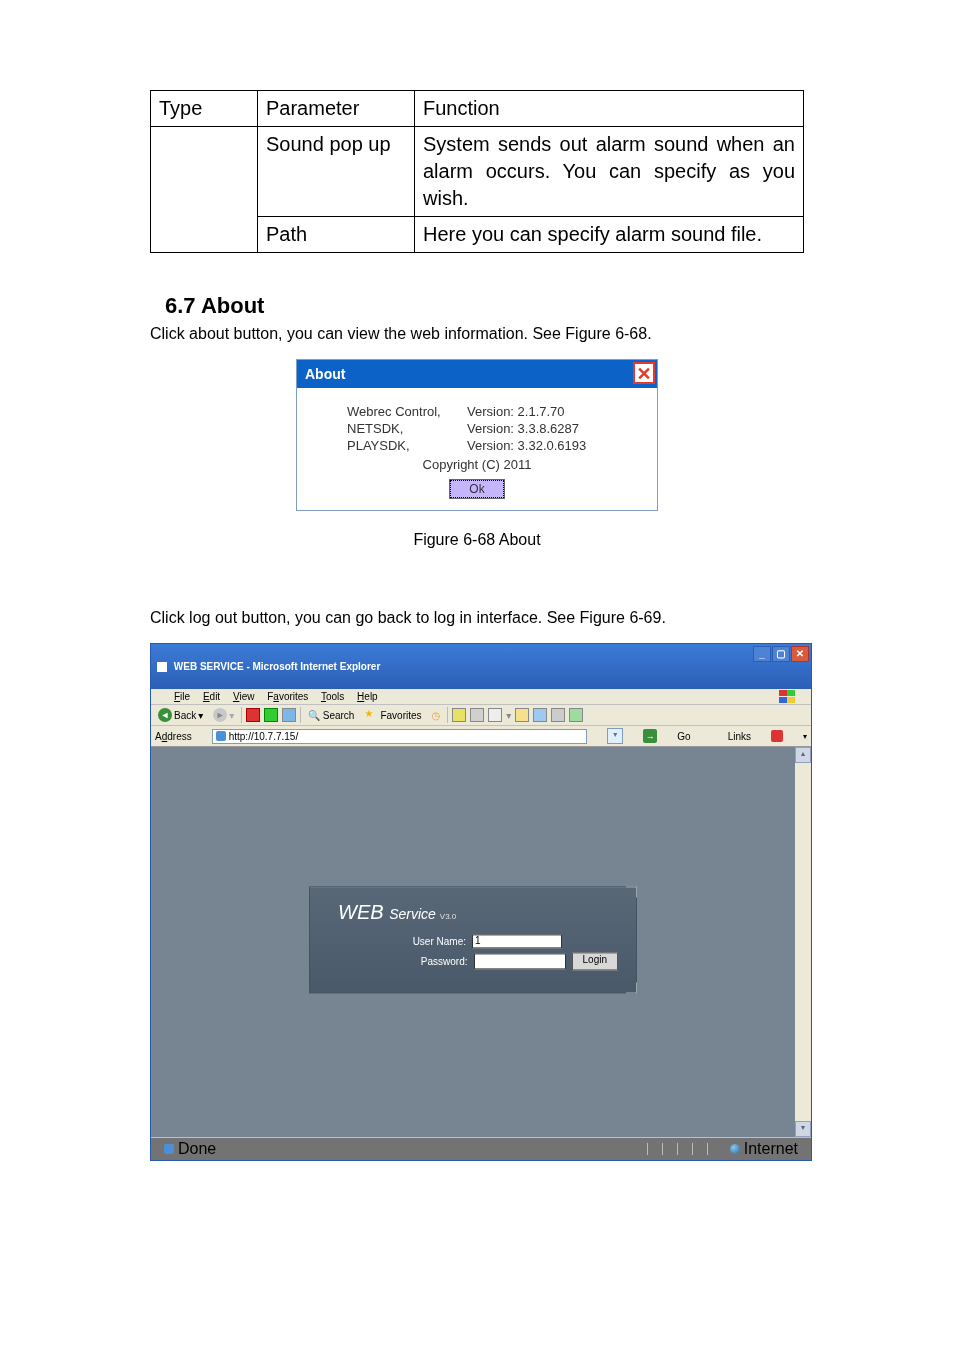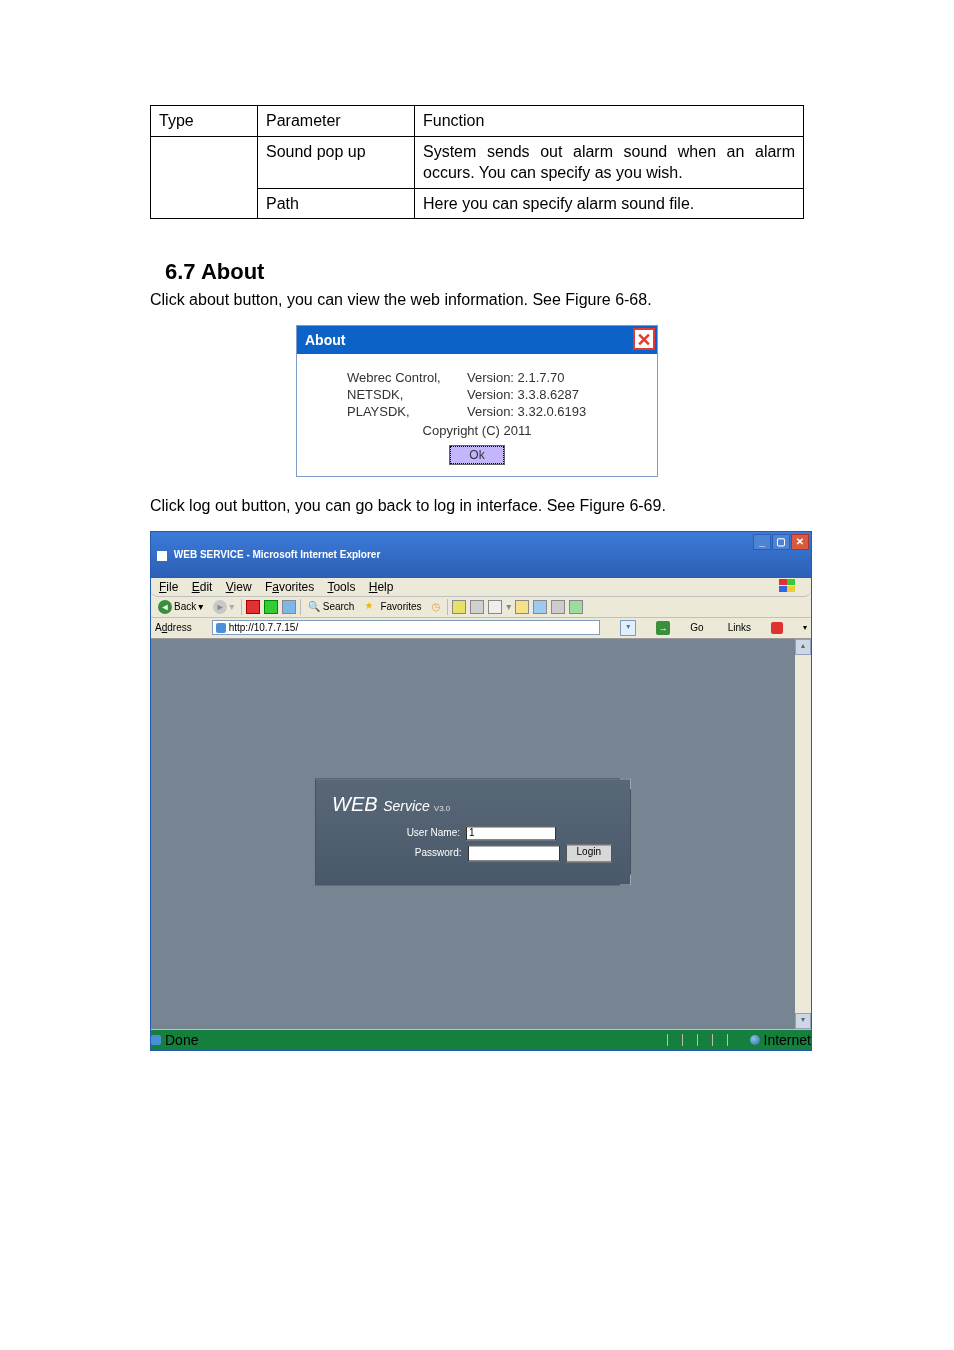--- a/index.html
+++ b/index.html
@@ -14,22 +14,21 @@
   .page {
     padding: 90px 150px 0 150px;
     box-sizing: border-box;
   }
 
   
   table.info {
     border-collapse: collapse;
     width: 100%;
     margin-bottom: 40px;
-    font-size: 16px;
-    margin-top: 15px;
+    font-size: 20px;
   }
   table.info td, table.info th {
     border: 1px solid #000;
     padding: 4px 8px;
     vertical-align: top;
     text-align: left;
     font-weight: normal;
     line-height: 1.35;
   }
   table.info .c0 { width: 90px; }
@@ -126,24 +125,23 @@
   .ie .winctl {
     position: absolute; right: 2px; top: 2px; display: flex; gap: 1px;
   }
   .ie .winctl span {
     width: 16px; height: 14px; line-height: 14px;
     text-align: center; color: #fff; font-weight: bold;
     background: #4d82d4; border: 1px solid #2b5fb5; font-size: 10px;
   }
   .ie .winctl .x { background: #d95a3c; border-color: #a33; }
   .ie .menubar {
-    background: #ece9d8; padding: 2px 8px; font-size: 12px;
+    background: #ece9d8; padding: 2px 23px; font-size: 10px;
     border-bottom: 1px solid #c0c0c0;
     position: relative;
-    border-radius: 7px;
   }
   .ie .menubar span { margin-right: 10px; }
   .ie .menubar u { text-decoration: underline; }
   .ie .menubar .ms-flag {
     position: absolute; right: 4px; top: 1px;
     width: 18px; height: 14px;
     display: flex; flex-wrap: wrap;
   }
   .ie .menubar .ms-flag i { width: 8px; height: 6px; }
   .ie .menubar .ms-flag i:nth-child(1){ background:#d33; }
@@ -196,21 +194,21 @@
   }
   .ie .addrbar .addr-dd {
     width: 14px; height: 14px; border: 1px solid #7f9db9;
     background: #e1eefb; text-align: center; line-height: 12px;
     color: #4a77b3; font-size: 8px;
   }
   .ie .addrbar .gobtn {
     width: 14px; height: 14px; background: #3a8f3a; color: #fff;
     text-align: center; line-height: 14px; font-size: 9px; border-radius: 2px;
   }
-  .ie .addrbar .links-lbl { margin-left: 4px; }
+  .ie .addrbar .links-lbl { margin-left: 17px; }
   .ie .addrbar .links-ico {
     width: 12px; height: 12px; background: #d33; border-radius: 2px;
   }
 
   .ie .viewport {
     background: #768591;
     height: 390px;
     position: relative;
     border-right: 16px solid #ece9d8;
   }
@@ -224,21 +222,21 @@
     text-align: center; line-height: 12px; font-size: 8px; color: #567;
   }
   .ie .scrollbar-area .sbtn.bottom { position: absolute; bottom: 0; left: 0; }
 
   .ie .login-card {
     position: absolute; left: 50%; top: 50%;
     transform: translate(-50%, -52%);
     width: 280px;
     background: linear-gradient(to bottom, #586877, #4a596a);
     color: #fff;
-    padding: 14px 18px 18px 16px;
+    padding: 14px 18px 18px 28px;
     font-size: 10px;
     box-shadow: 0 0 0 1px #455263;
   }
   .ie .login-card .corner {
     position: absolute; width: 10px; height: 10px;
     border: 1px solid #9aa6b0;
   }
   .ie .login-card .c-tr { right: -1px; top: -1px; border-left: none; border-bottom: none; }
   .ie .login-card .c-br { right: -1px; bottom: -1px; border-left: none; border-top: none; }
   .ie .login-card .logo {
@@ -255,23 +253,23 @@
   .ie .login-card .row label { flex: 0 0 auto; }
   .ie .login-card .fld {
     width: 90px; height: 14px; background: #fff; border: 1px solid #333;
   }
   .ie .login-card .login-btn {
     background: #d8d8d8; color: #000; border: 1px solid #555;
     padding: 0 10px; height: 16px; line-height: 14px; font-size: 10px;
   }
 
   .ie .statusbar {
-    background: #15803d; border-top: 1px solid #c0c0c0;
-    padding: 2px 0; display: flex; align-items: center;
-    font-size: 14px;
+    background: #737373; border-top: 1px solid #c0c0c0;
+    padding: 2px 13px; display: flex; align-items: center;
+    font-size: 16px;
   }
   .ie .statusbar .done-icon {
     width: 10px; height: 10px; background: #4a90d9; border-radius: 2px;
     margin-right: 4px;
   }
   .ie .statusbar .spacer { flex: 1; }
   .ie .statusbar .cells {
     display: flex; gap: 0;
   }
   .ie .statusbar .cells span {
@@ -328,20 +326,21 @@
         </div>
         <div class="row">
           <span class="l">PLAYSDK,</span>
           <span class="r">Version: 3.32.0.6193</span>
         </div>
         <div class="copy">Copyright (C) 2011</div>
         <span class="okbtn">Ok</span>
       </div>
     </div>
   </div>
+  <div class="caption">Figure 6-68 About</div>
 
   <p class="body-text">Click log out button, you can go back to log in interface. See Figure 6-69.</p>
 
   <div class="ie-wrap">
     <div class="ie">
       
       <div class="winbar">
         <span class="ie-icon"></span>
         <span>WEB SERVICE - Microsoft Internet Explorer</span>
         <span class="winctl">

